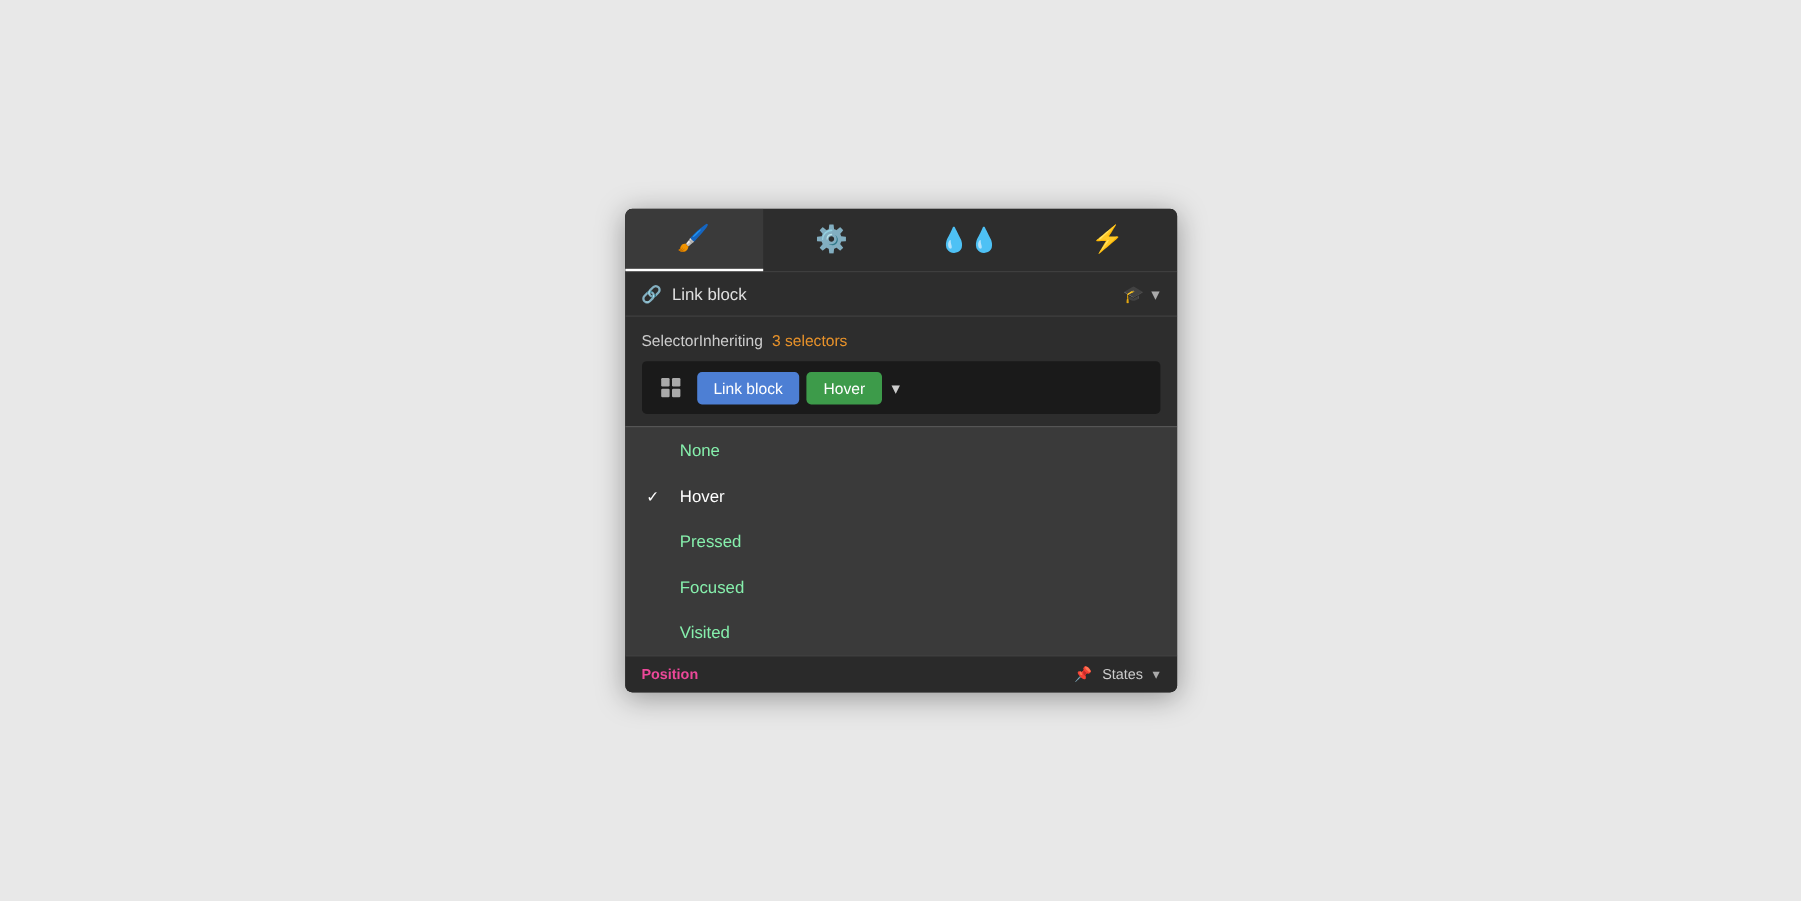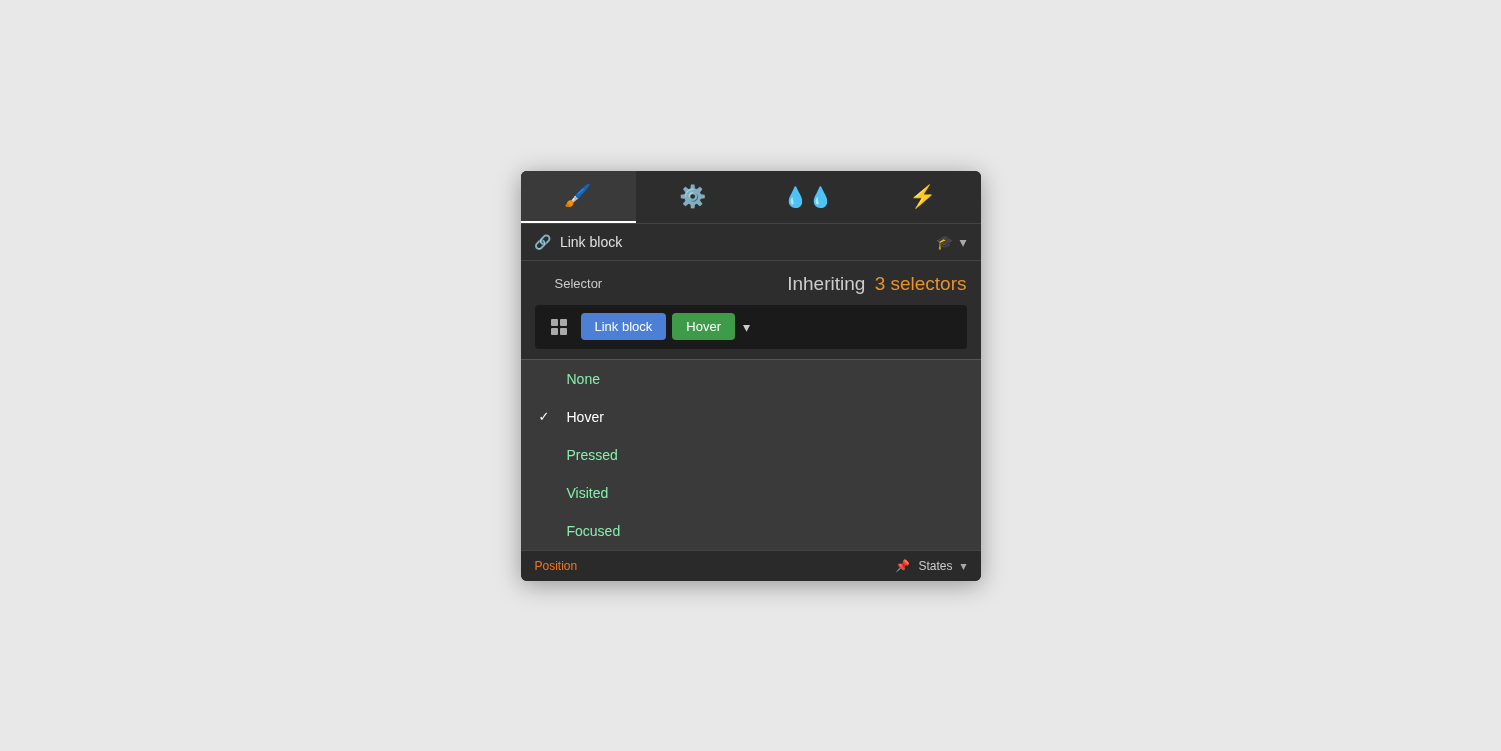--- a/index.html
+++ b/index.html
@@ -77,32 +77,30 @@
 
     
     .selector-section {
       padding: 12px 14px 10px;
       background: #2d2d2d;
     }
 
     .selector-label-row {
       display: flex;
       align-items: center;
-      justify-content: space-between;
       margin-bottom: 10px;
-      margin-left: 20px;
     }
 
     .selector-label {
       color: #ccc;
       font-size: 13px;
     }
 
     .inheriting-text {
-      font-size: 19px;
+      font-size: 13px;
       color: #ccc;
     }
 
     .inheriting-count {
       color: #e8922a;
     }
 
     .selector-controls {
       display: flex;
       align-items: center;
@@ -194,23 +192,24 @@
     .bottom-bar {
       display: flex;
       align-items: center;
       background: #2a2a2a;
       border-top: 1px solid #444;
       padding: 8px 14px;
       gap: 8px;
     }
 
     .bottom-bar-label {
-      color: #f97316;
+      color: #ec4899;
       font-size: 12px;
       flex: 1;
+      font-weight: bold;
     }
 
     .bottom-bar-status {
       color: #ccc;
       font-size: 12px;
     }
 
     .bottom-bar-icon {
       color: #aaa;
       font-size: 12px;
@@ -285,26 +284,26 @@
       <span>Hover</span>
     </div>
 
     <div class="state-item">
       <span class="checkmark-placeholder"></span>
       <span>Pressed</span>
     </div>
 
     <div class="state-item">
       <span class="checkmark-placeholder"></span>
-      <span>Visited</span>
+      <span>Focused</span>
     </div>
 
     <div class="state-item">
       <span class="checkmark-placeholder"></span>
-      <span>Focused</span>
+      <span>Visited</span>
     </div>
   </div>
 
   <div class="bottom-bar">
     <span class="bottom-bar-label">Position</span>
     <span class="bottom-bar-icon">📌</span>
     <span class="bottom-bar-status">States</span>
     <span class="bottom-arrow">▾</span>
   </div>
 

